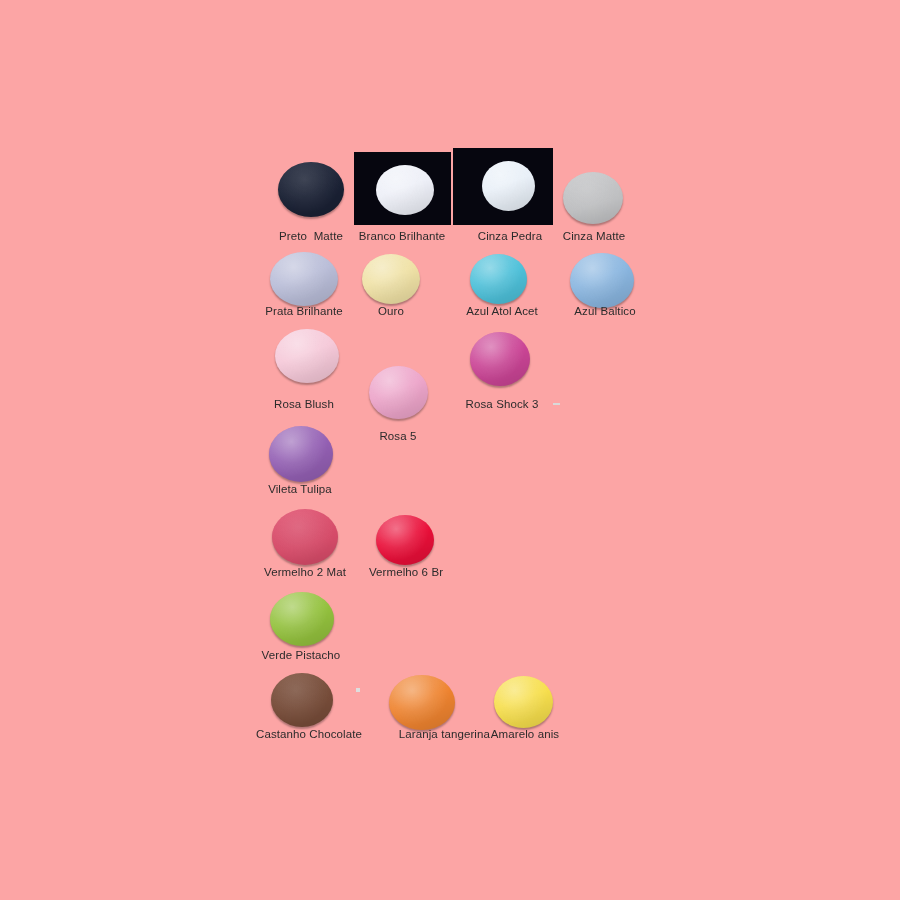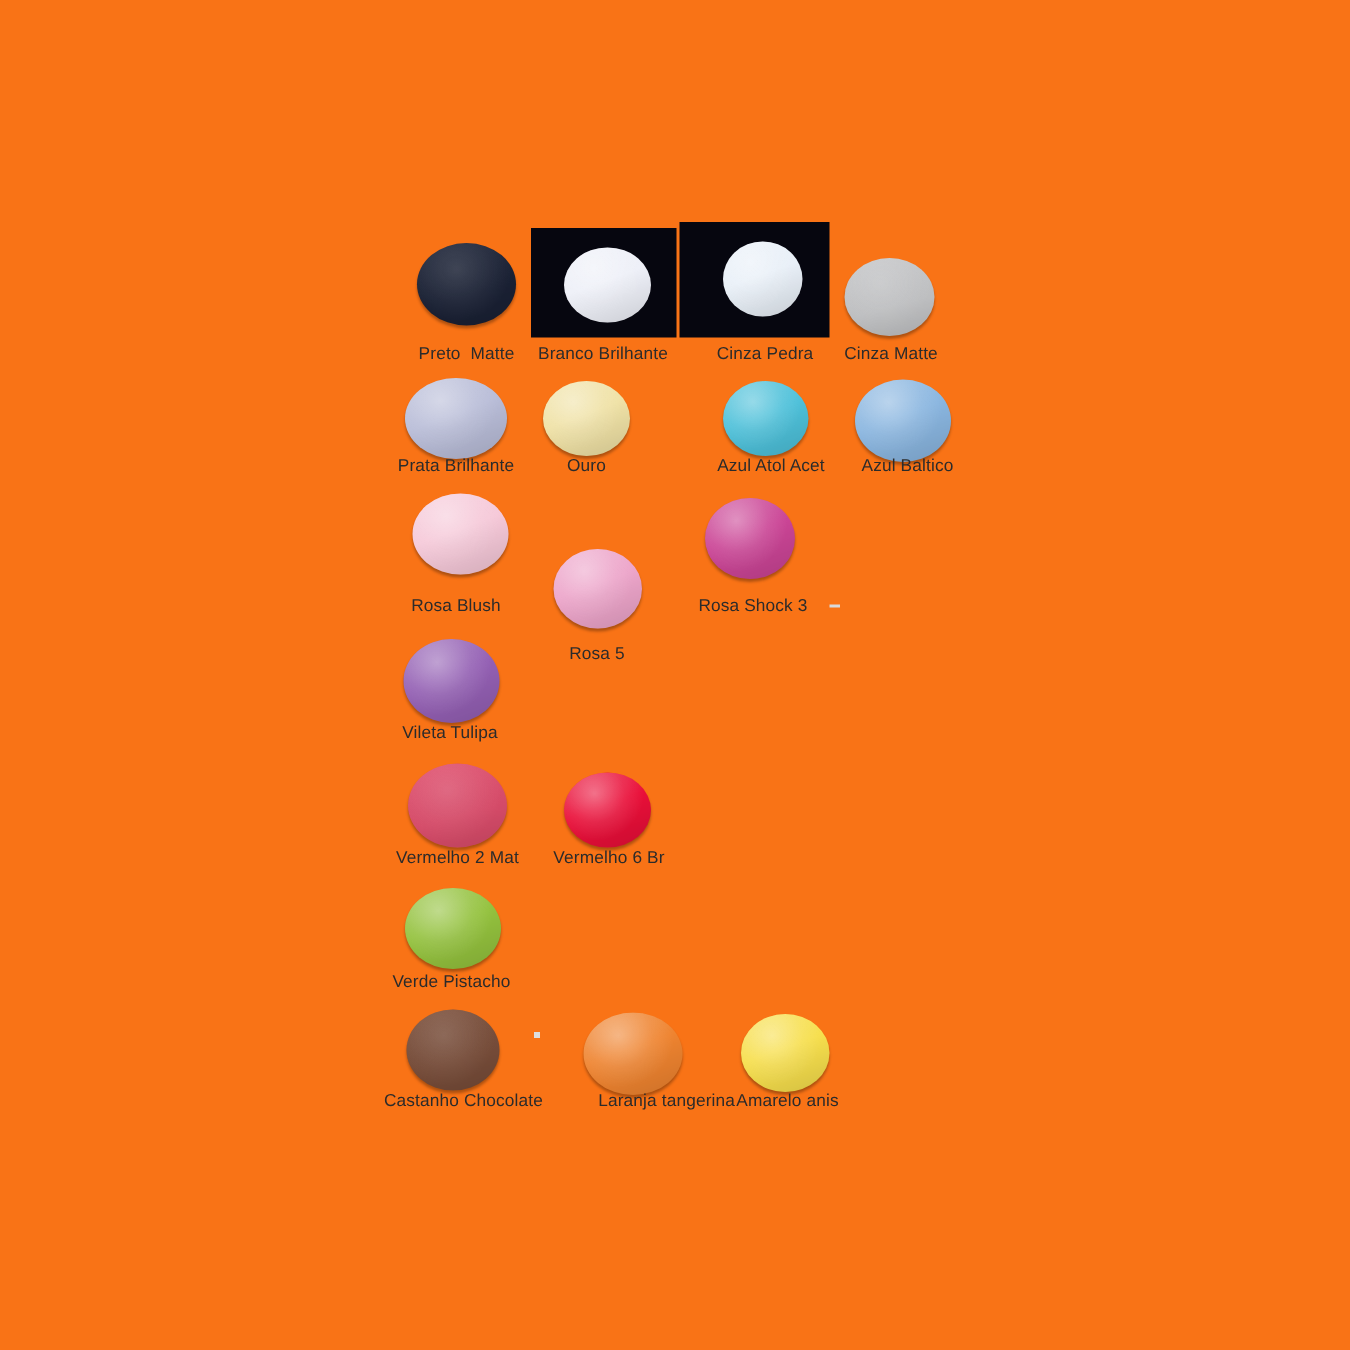--- a/index.html
+++ b/index.html
@@ -10,21 +10,21 @@
   body {
     width: 900px;
     height: 900px;
     font-family: "Liberation Sans", sans-serif;
     overflow: hidden;
   }
   #page {
     position: relative;
     width: 900px;
     height: 900px;
-    background: #f97316;
+    background: #fca5a5;
   }
   .swatch-item {
     position: absolute;
   }
   
   .chip {
     position: absolute;
     border-radius: 50%;
     box-shadow: 0 2px 2px rgba(0,0,0,0.30);
   }
@@ -88,21 +88,21 @@
           <div class="gloss" style="background: radial-gradient(at 35% 28%, rgba(255, 255, 255, 0.38) 0%, rgba(255, 255, 255, 0.1) 38%, rgba(255, 255, 255, 0) 62%), linear-gradient(160deg, rgba(255, 255, 255, 0.14) 0%, rgba(0, 0, 0, 0) 45%, rgba(0, 0, 0, 0.14) 100%);"></div>
         </div>
         <div class="label" style="left: 243px; top: 304px; width: 122px;">Prata Brilhante</div>
       </div>
       <div class="swatch-item" style="left: 0px; top: 0px; width: 900px; height: 900px; pointer-events: none;">
         <div class="chip" style="left: 362px; top: 254px; width: 58px; height: 50px; background: rgb(240, 226, 166); pointer-events: auto;">
           <div class="gloss" style="background: radial-gradient(at 35% 28%, rgba(255, 255, 255, 0.38) 0%, rgba(255, 255, 255, 0.1) 38%, rgba(255, 255, 255, 0) 62%), linear-gradient(160deg, rgba(255, 255, 255, 0.14) 0%, rgba(0, 0, 0, 0) 45%, rgba(0, 0, 0, 0.14) 100%);"></div>
         </div>
         <div class="label" style="left: 330px; top: 304px; width: 122px;">Ouro</div>
       </div>
-      <div class="swatch-item" style="left: 12px; top: 0px; width: 726px; height: 900px; pointer-events: none;">
+      <div class="swatch-item" style="left: 0px; top: 0px; width: 726px; height: 900px; pointer-events: none;">
         <div class="chip" style="left: 470px; top: 254px; width: 57px; height: 50px; background: rgb(78, 193, 218); pointer-events: auto;">
           <div class="gloss" style="background: radial-gradient(at 35% 28%, rgba(255, 255, 255, 0.38) 0%, rgba(255, 255, 255, 0.1) 38%, rgba(255, 255, 255, 0) 62%), linear-gradient(160deg, rgba(255, 255, 255, 0.14) 0%, rgba(0, 0, 0, 0) 45%, rgba(0, 0, 0, 0.14) 100%);"></div>
         </div>
         <div class="label" style="left: 441px; top: 304px; width: 122px;">Azul Atol Acet</div>
       </div>
       <div class="swatch-item" style="left: 0px; top: 0px; width: 900px; height: 900px; pointer-events: none;">
         <div class="chip" style="left: 570px; top: 253px; width: 64px; height: 55px; background: rgb(138, 182, 224); pointer-events: auto;">
           <div class="gloss" style="background: radial-gradient(at 35% 28%, rgba(255, 255, 255, 0.38) 0%, rgba(255, 255, 255, 0.1) 38%, rgba(255, 255, 255, 0) 62%), linear-gradient(160deg, rgba(255, 255, 255, 0.14) 0%, rgba(0, 0, 0, 0) 45%, rgba(0, 0, 0, 0.14) 100%);"></div>
         </div>
         <div class="label" style="left: 544px; top: 304px; width: 122px;">Azul Baltico</div>

